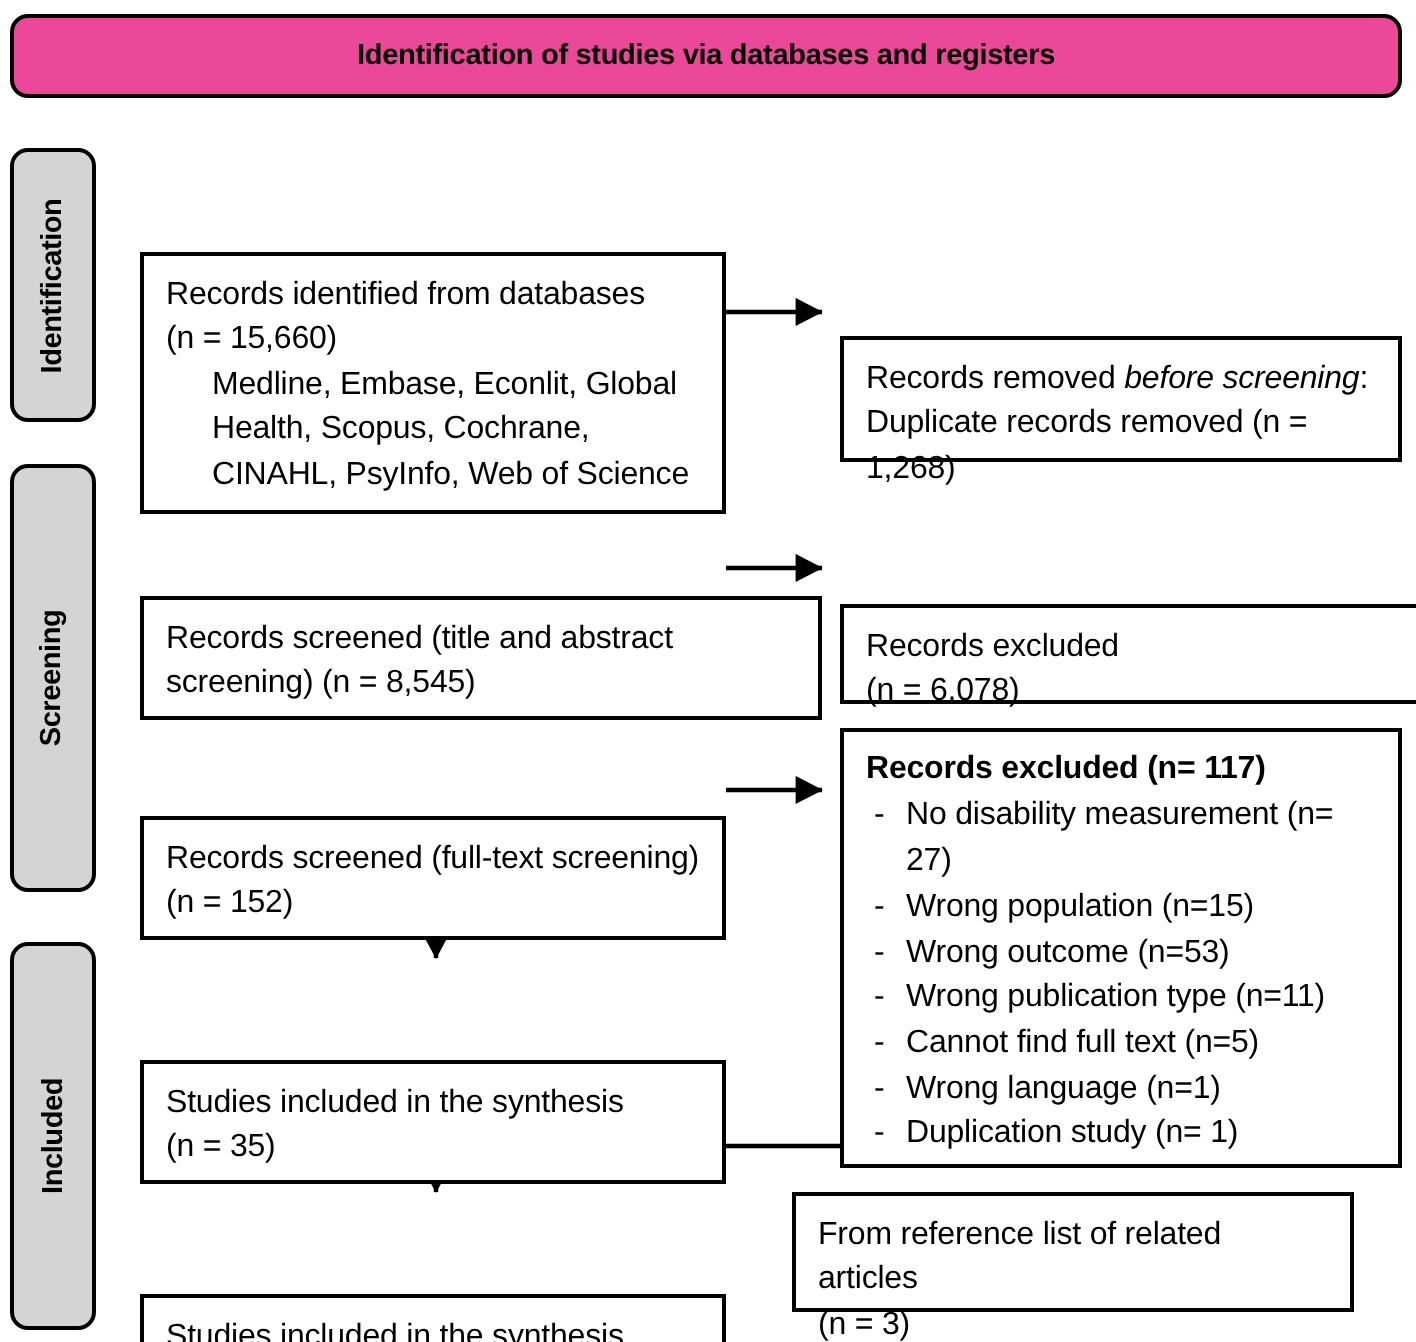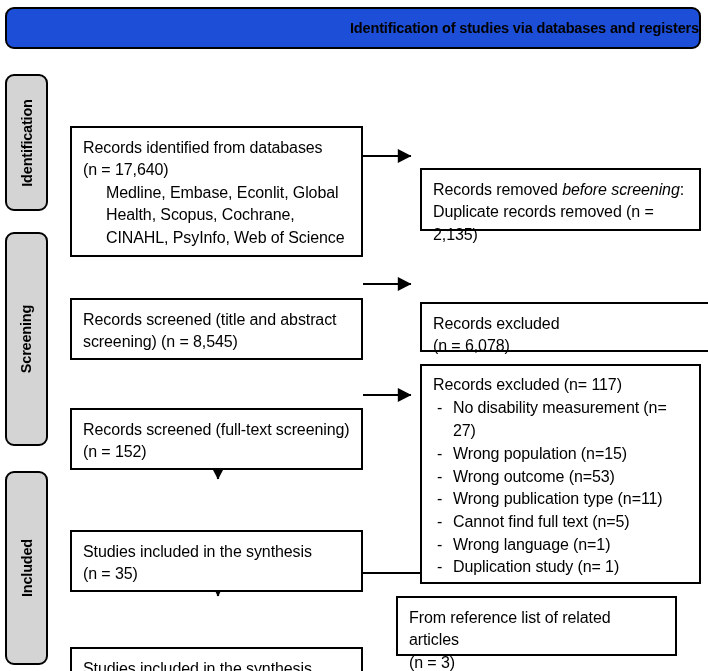--- a/index.html
+++ b/index.html
@@ -23,27 +23,27 @@
     height: 671px;
   }
 
   
   .banner {
     position: absolute;
     left: 5px;
     top: 7px;
     width: 696px;
     height: 42px;
-    background: #1d4ed8;
+    background: #ec4899;
     border: 2.5px solid #000;
     border-radius: 9px;
     box-sizing: border-box;
     display: flex;
     align-items: center;
-    justify-content: flex-end;
+    justify-content: center;
     font-size: 14.5px;
     font-weight: bold;
     letter-spacing: -0.15px;
   }
 
   
   .stage {
     position: absolute;
     left: 5px;
     width: 43px;
@@ -74,38 +74,38 @@
     box-sizing: border-box;
     padding: 9px 11px 6px 11px;
     font-size: 16px;
     line-height: 1.40;
     letter-spacing: -0.1px;
     margin-top: 44px;
   }
 
   
   #box-identified       { left: 70px; top: 82px;  width: 293px; height: 131px; }
-  #box-screened-title   { left: 70px; top: 254px; width: 293px; height: 62px; }
+  #box-screened-title   { left: 70px; top: 254px; width: 341px; height: 62px; }
   #box-screened-full    { left: 70px; top: 364px; width: 293px; height: 62px; }
   #box-included-35      { left: 70px; top: 486px; width: 293px; height: 62px; }
   #box-included-38      { left: 70px; top: 603px; width: 293px; height: 62px; }
 
   
   #box-duplicates       { left: 420px; top: 124px; width: 281px; height: 63px; }
   #box-excluded-8393    { left: 420px; top: 258px; width: 312px; height: 50px; }
   #box-excluded-117     { left: 420px; top: 320px; width: 281px; height: 220px; padding-top: 8px; }
   #box-reference        { left: 396px; top: 552px; width: 281px; height: 60px; }
 
   .indent-block {
     padding-left: 23px;
     display: block;
   }
 
   .excl-title {
-    font-weight: normal;
+    font-weight: bold;
     display: block;
     margin-bottom: 1px;
   }
   .excl-list {
     list-style: none;
     margin: 0;
     padding: 0;
   }
   .excl-list li {
     position: relative;
@@ -174,21 +174,21 @@
 
     <line x1="218" y1="426" x2="218" y2="479" stroke="#000" stroke-width="2.2" marker-end="url(#arrow-down)"></line>
 
     <line x1="218" y1="548" x2="218" y2="596" stroke="#000" stroke-width="2.2" marker-end="url(#arrow-down)"></line>
 
     <line x1="420" y1="573" x2="226" y2="573" stroke="#000" stroke-width="2.2" marker-end="url(#arrow-left)"></line>
   </svg>
 
   <div class="box" id="box-identified">
     <span>Records identified from databases</span><br>
-    <span>(n = 17,640)</span>
+    <span>(n = 15,660)</span>
     <span class="indent-block">Medline, Embase, Econlit, Global Health, Scopus, Cochrane, CINAHL, PsyInfo, Web of Science</span>
   </div>
 
   <div class="box" id="box-screened-title">
     <span>Records screened (title and abstract screening) (n = 8,545)</span>
   </div>
 
   <div class="box" id="box-screened-full">
     <span>Records screened (full-text screening)</span><br>
     <span>(n = 152)</span>
@@ -199,21 +199,21 @@
     <span>(n = 35)</span>
   </div>
 
   <div class="box" id="box-included-38">
     <span>Studies included in the synthesis</span><br>
     <span>(n = 38)</span>
   </div>
 
   <div class="box" id="box-duplicates">
     <span>Records removed </span><em class="ital">before screening</em><span>:</span><br>
-    <span>Duplicate records removed (n = 2,135)</span>
+    <span>Duplicate records removed (n = 1,268)</span>
   </div>
 
   <div class="box" id="box-excluded-8393">
     <span>Records excluded</span><br>
     <span>(n = 6,078)</span>
   </div>
 
   <div class="box" id="box-excluded-117">
     <span class="excl-title">Records excluded (n= 117)</span>
     <ul class="excl-list">

